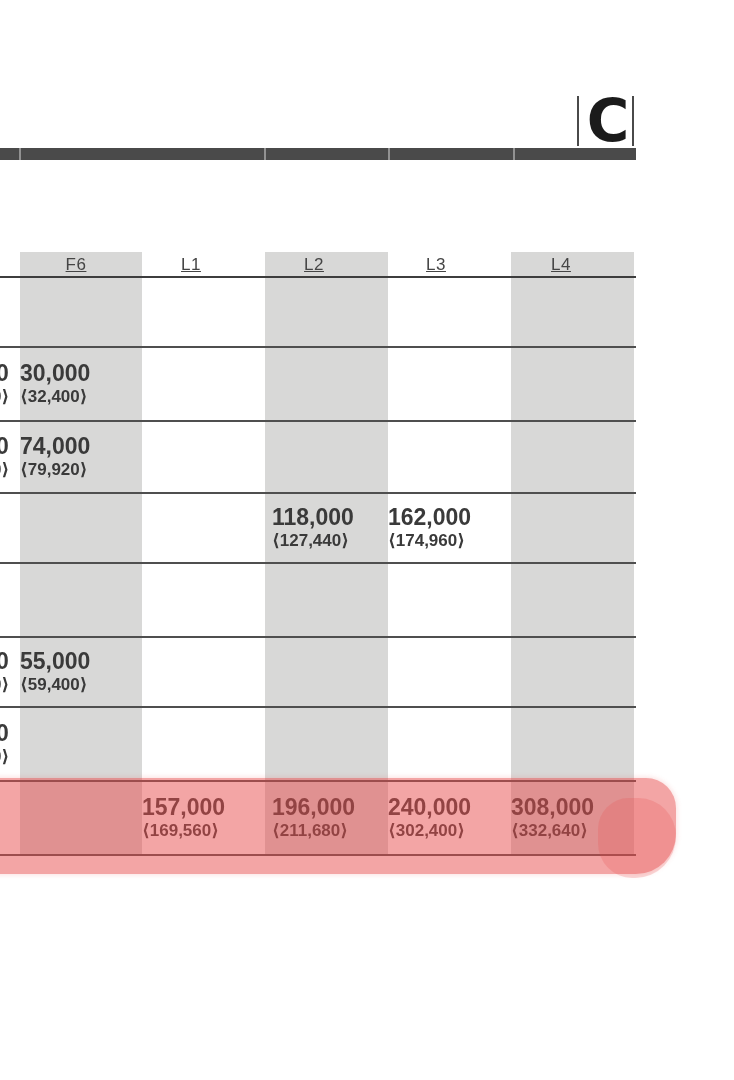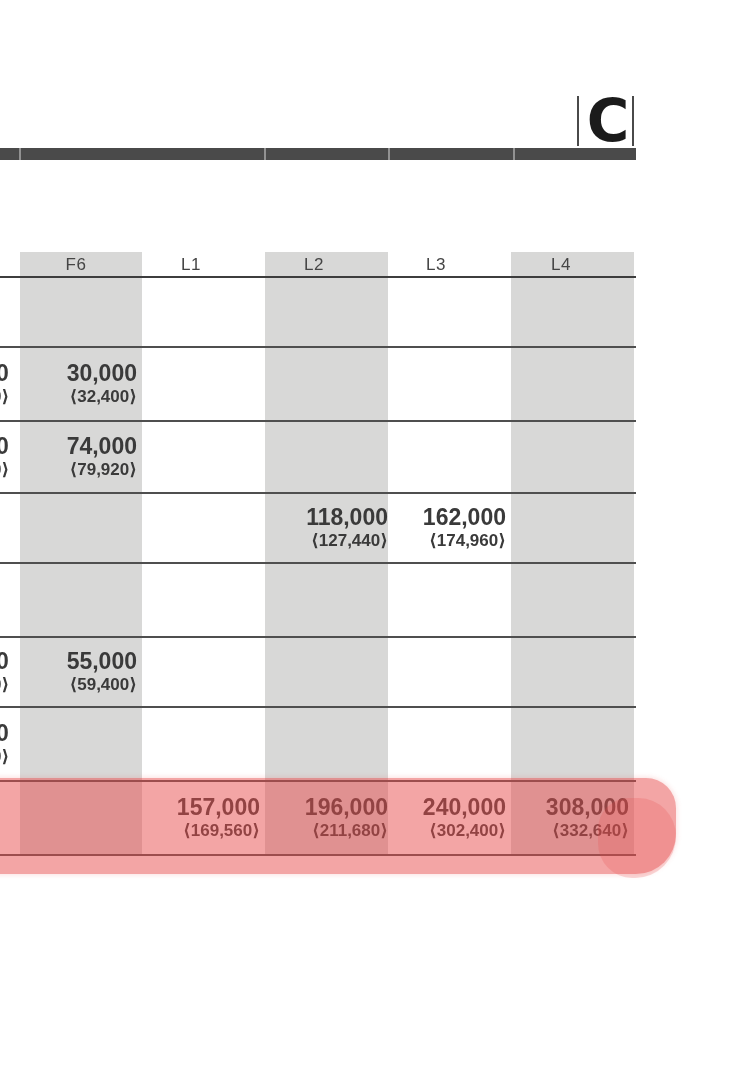--- a/index.html
+++ b/index.html
@@ -91,43 +91,43 @@
     z-index: 1;
   }
   .col-label {
     position: absolute;
     top: 3px;
     transform: translateX(-50%);
     font-size: 17px;
     color: #454545;
     letter-spacing: 0.5px;
     white-space: nowrap;
+    text-decoration: underline;
   }
 
   .row {
     position: relative;
     box-sizing: border-box;
     border-bottom: 2px solid var(--rule-line, #4f4f4f);
     z-index: 1;
   }
   .cell {
     position: absolute;
     top: 0;
     bottom: 0;
     display: flex;
     flex-direction: column;
     justify-content: center;
-    align-items: flex-end;
     padding-right: 5px;
     box-sizing: border-box;
   }
   .c-left { left: 0;     width: 20px;  align-items: flex-start; padding-right: 0; }
   .c-F6   { left: 20px;  width: 122px; }
   .c-L1   { left: 142px; width: 123px; }
-  .c-L2   { left: 281px; width: 112px; }
+  .c-L2   { left: 272px; width: 112px; }
   .c-L3   { left: 388px; width: 123px; }
   .c-L4   { left: 511px; width: 123px; }
 
   .main {
     font-size: 23px;
     font-weight: 700;
     line-height: 25px;
     color: var(--price-text, #3a3a3a);
     white-space: nowrap;
   }

